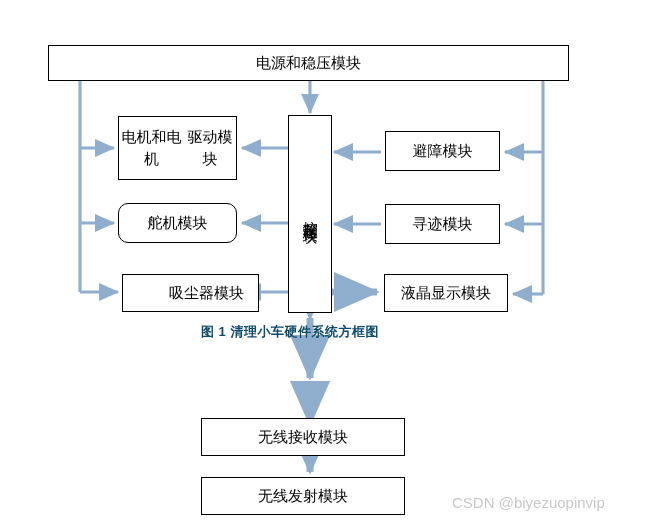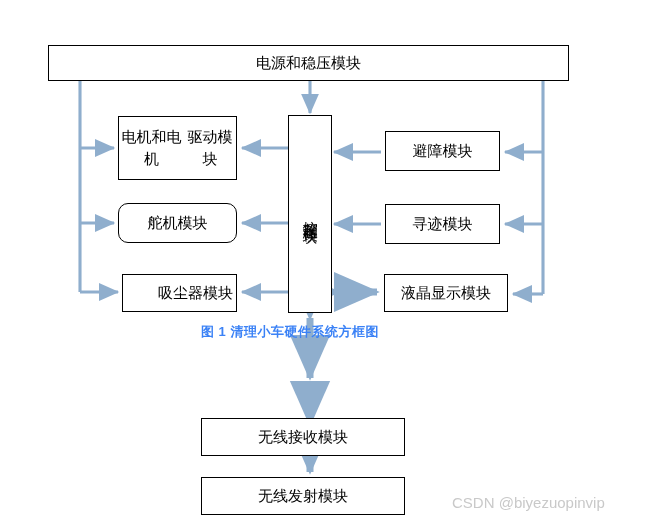--- a/index.html
+++ b/index.html
@@ -38,21 +38,21 @@
   }
   .box.vertical {
     writing-mode: vertical-rl;
     text-orientation: upright;
     letter-spacing: 2px;
     line-height: 1.1;
     font-size: 15px;
   }
   .caption {
     position: absolute;
-    color: #3b82f6;
+    color: #0c4a6e;
     font-size: 13px;
     font-weight: bold;
     letter-spacing: 0.5px;
     white-space: nowrap;
     z-index: 4;
   }
   .watermark {
     position: absolute;
     color: #c9c9c9;
     font-size: 15px;
@@ -120,21 +120,21 @@
 
   <div class="box" style="left:118px; top:116px; width:119px; height:64px; ">
     <span>电机和电机</span>
     <span>驱动模块</span>
   </div>
 
   <div class="box" style="left:118px; top:203px; width:119px; height:40px;border-radius:10px;">
     <span>舵机模块</span>
   </div>
 
-  <div class="box" style="left:122px; top:274px; width:115px; height:38px;padding-left:32px;">
+  <div class="box" style="left:122px; top:274px; width:137px; height:38px;padding-left:32px;">
     <span>吸尘器模块</span>
   </div>
 
   <div class="box" style="left:385px; top:131px; width:115px; height:40px;">
     <span>避障模块</span>
   </div>
 
   <div class="box" style="left:385px; top:204px; width:115px; height:40px;">
     <span>寻迹模块</span>
   </div>

